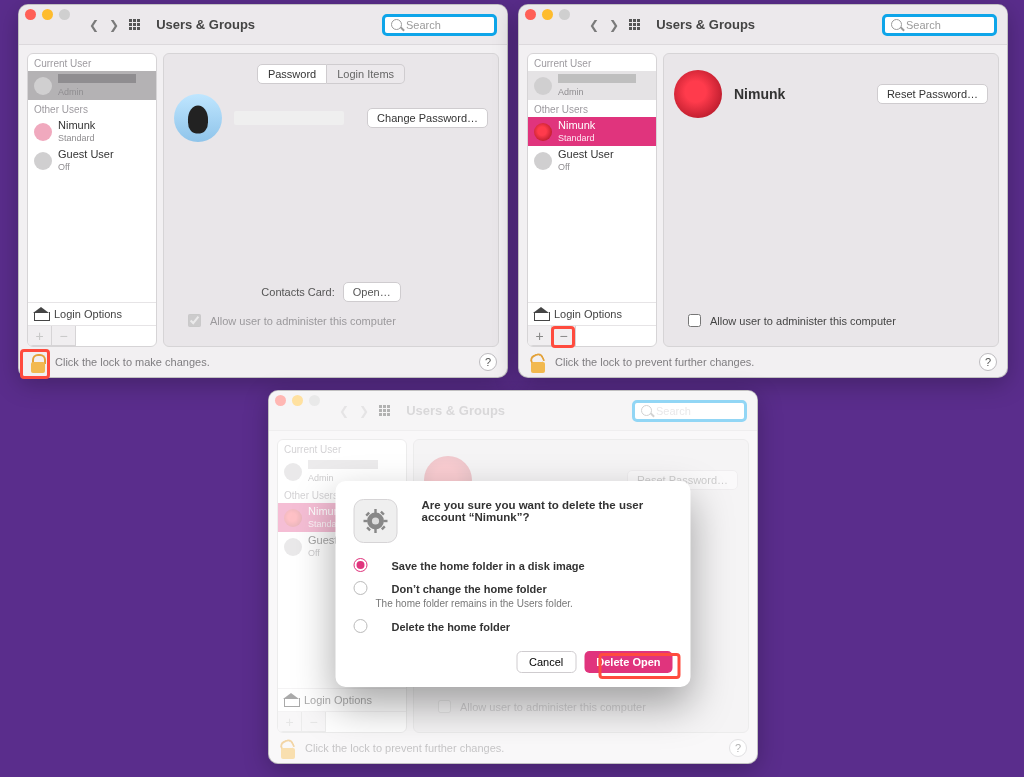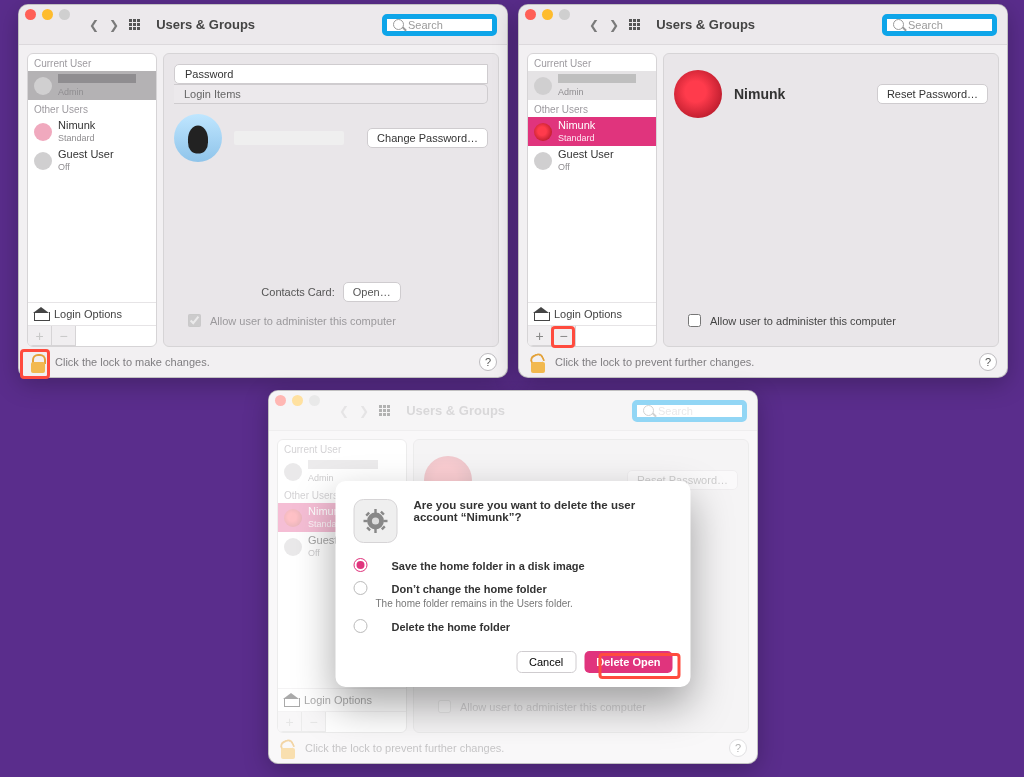--- a/index.html
+++ b/index.html
@@ -34,21 +34,21 @@
     border-bottom: 1px solid #dcd9dc;
     background: #ece9ec;
   }
   .nav-arrows { display:flex; gap:10px; color:#7a7a7a; }
   .grid-icon { display:grid; grid-template-columns:repeat(3,3px); grid-template-rows:repeat(3,3px); gap:1px;}
   .grid-icon span{background:#555;}
   .title { font-weight:600; font-size:13px; color:#444; margin-left:6px; }
   .search {
     margin-left: auto;
     flex:0 0 115px;
-    height:22px; border-radius:5px; background:#fff; border:5px solid #0ea5e9;
+    height:22px; border-radius:5px; background:#fff; border:3px solid #0ea5e9;
     display:flex; align-items:center; padding:0 6px; color:#9b9b9b; gap:4px;
     font-size:11px;
   }
   .mag { width:11px;height:11px; display:inline-block; border:1.5px solid #9b9b9b; border-radius:50%; position:relative;}
   .mag::after{content:'';position:absolute;width:5px;height:1.5px;background:#9b9b9b;transform:rotate(45deg);left:8px;top:8px;}
   .body { display:flex; height: calc(100% - 40px - 30px); }
   .sidebar {
     width: 130px; border:1px solid #d6d4d6; border-radius:6px; margin:8px 0 0 8px;
     background:#fff; display:flex; flex-direction:column; overflow:hidden;
   }
@@ -80,21 +80,21 @@
   }
   .addremove button {
     width:24px;height:20px;background:#f0eef0;border:1px solid #d6d4d6;border-top:none;border-left:none;
     font-size:14px; line-height:1; color:#888;
   }
   .main {
     flex:1; background:#e9e6e9; border:1px solid #d6d4d6; border-radius:6px;
     margin:8px 8px 0 6px; position:relative; padding:10px;
   }
   .tabbar {
-    display:flex; gap:0; justify-content:center; margin-bottom:10px;flex-direction:column;
+    display:flex; gap:0; justify-content:center; margin-bottom:10px;
   }
   .tab-btn {
     background:#fff; border:1px solid #cfcccf; padding:3px 10px; font-size:11px;
     border-radius:5px;
   }
   .tab-btn.inactive { background:#ece9ec; color:#666; border-left:none; border-top-left-radius:0; border-bottom-left-radius:0;}
   .tab-btn.active { border-top-right-radius:0; border-bottom-right-radius:0;}
   .user-detail { display:flex; align-items:center; gap:12px; }
   .big-avatar { width:48px;height:48px;border-radius:50%; position:relative; overflow:hidden; }
   .big-avatar.penguin { background:linear-gradient(#bfe6ff,#8fc4ea);}
@@ -137,21 +137,21 @@
 
   
   .dim-layer { position:absolute; inset:0; background:rgba(255,255,255,0.55); }
   .sheet {
     position:absolute; left:50%; top:90px; transform:translateX(-50%);
     width:355px; background:#fff; border-radius:10px;
     box-shadow:0 18px 40px rgba(0,0,0,.35);
     padding:18px 18px 14px 18px;
     z-index:10;
   }
-  .sheet .hdr { display:flex; gap:16px; margin-bottom:14px;}
+  .sheet .hdr { display:flex; gap:24px; margin-bottom:14px;}
   .gear-box { width:44px;height:44px;border-radius:10px;background:#efefef;border:1px solid #d6d4d6; display:flex;align-items:center;justify-content:center;}
   .gear-box svg{width:30px;height:30px;}
   .sheet h4{margin:0 0 4px 0;font-size:11.5px;font-weight:700;}
   .sheet .desc{font-size:10.5px;color:#555;line-height:1.35;}
   .radio-row{display:flex;gap:24px;margin:8px 0 2px 0;align-items:flex-end;}
   .radio-dot{width:14px;height:14px;border:1px solid #bbb;border-radius:50%;margin-top:1px;flex:0 0 14px;position:relative;background:#fff;}
   .radio-dot.on{border-color:#e0347d;}
   .radio-dot.on::after{content:'';position:absolute;inset:2px;background:#e0347d;border-radius:50%;}
   .radio-label{font-size:11px;font-weight:600;}
   .radio-sub{font-size:10px;color:#777;margin-left:22px;line-height:1.3;}

